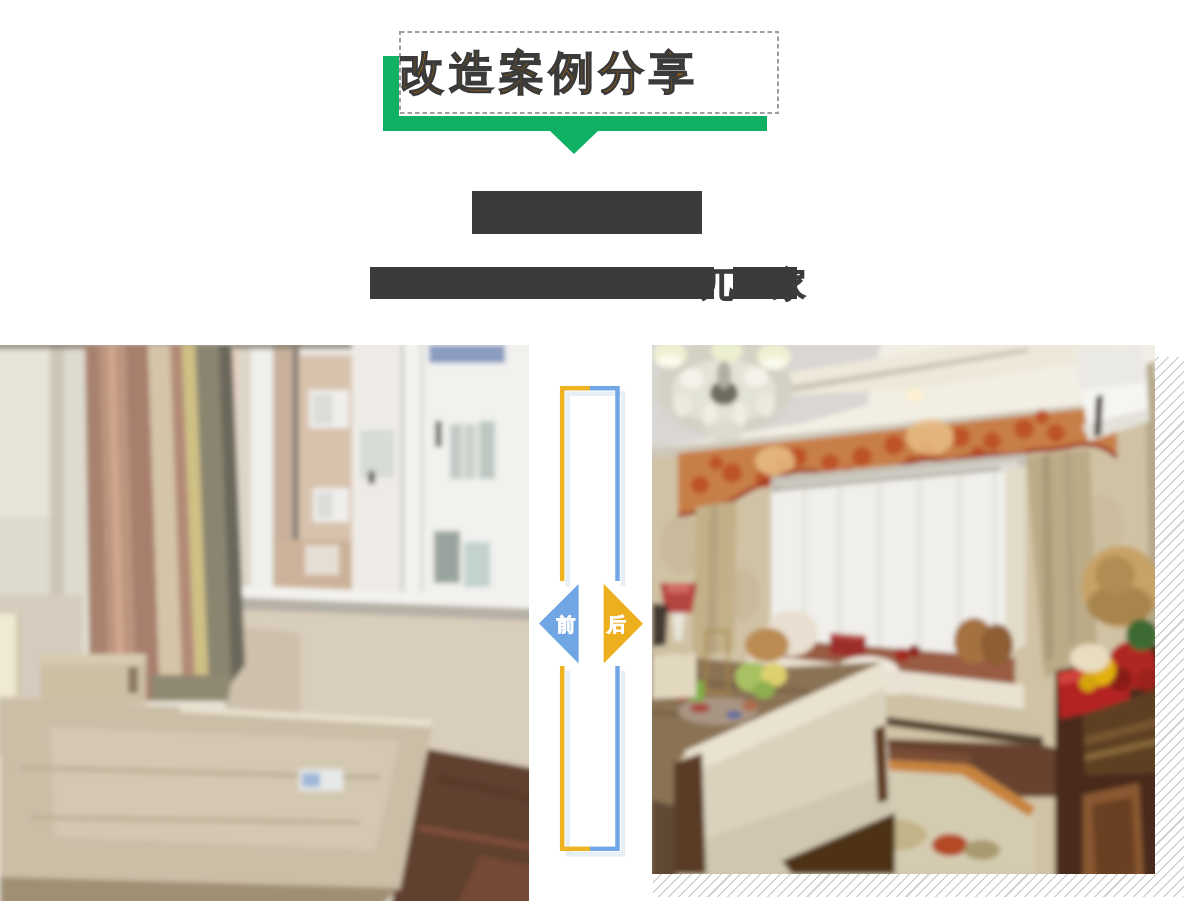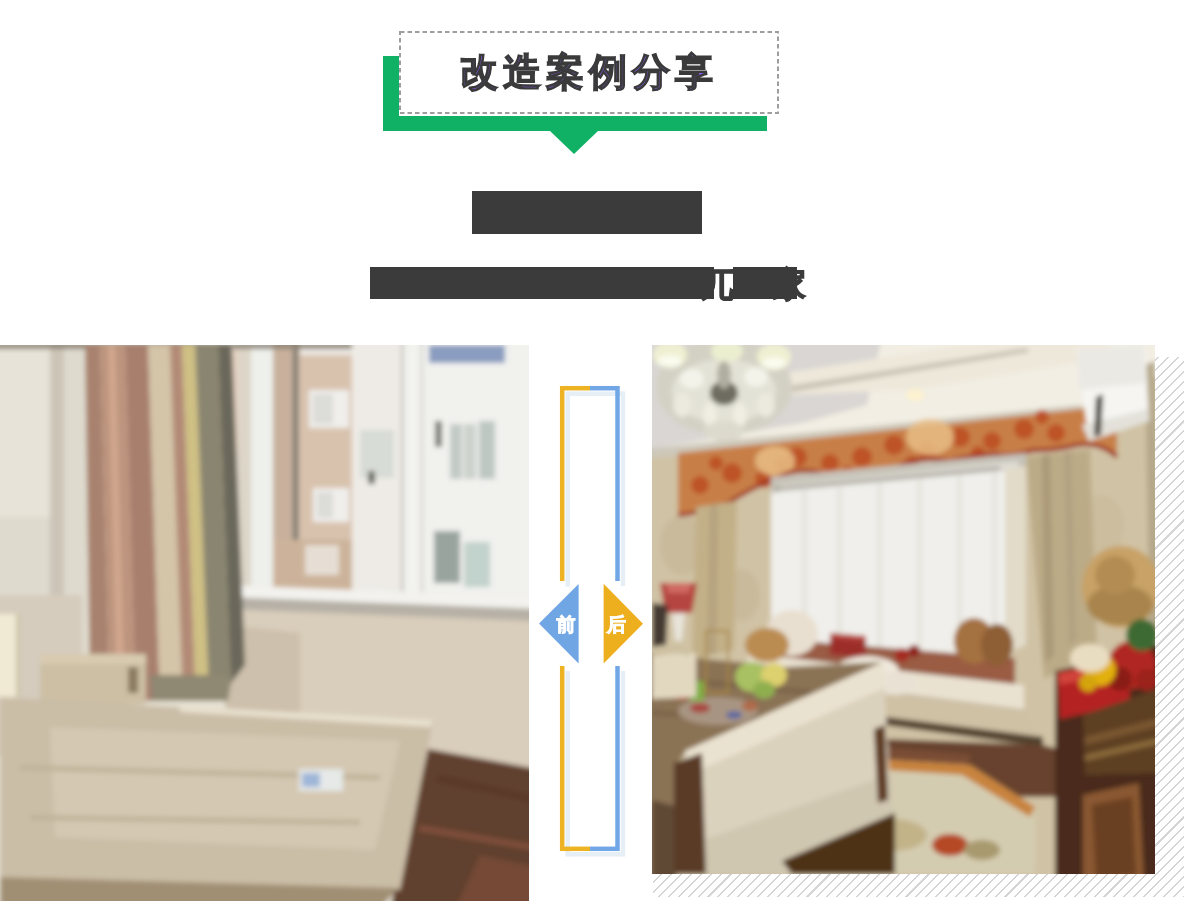--- a/index.html
+++ b/index.html
@@ -14,21 +14,21 @@
 
 <div class="abs" style="left:383px;top:116px;width:384px;height:15px;background:#10b164;"></div>
 
 <div class="abs" style="left:550px;top:131px;width:0;height:0;border-left:24px solid transparent;border-right:24px solid transparent;border-top:23px solid #10b164;"></div>
 
 <div class="abs" style="left:399px;top:31px;width:380px;height:83px;background:#fff;"></div>
 <svg class="abs" style="left:399px;top:31px;" width="380" height="83">
     <rect x="1" y="1" width="378" height="81" fill="none" stroke="#9e9e9e" stroke-width="2" stroke-dasharray="4.5 3"></rect>
   </svg>
 
-<div class="abs" style="left:399px;top:31px;width:380px;height:83px;line-height:83px;text-align:center;font-size:38px;font-weight:bold;color:#8b5cf6;letter-spacing:5px;-webkit-text-stroke:1.3px #3a3a3a;">改造案例分享</div>
+<div class="abs" style="left:399px;top:31px;width:380px;height:83px;line-height:83px;font-size:45px;font-weight:bold;color:#a16207;letter-spacing:5px;-webkit-text-stroke:1.3px #3a3a3a;">改造案例分享</div>
 
 <div class="abs" style="left:472px;top:191px;width:230px;height:43px;background:#3b3b3b;"></div>
 
 <div class="abs" style="left:700px;top:262px;font-size:34px;font-weight:bold;color:#3b3b3b;-webkit-text-stroke:1.2px #3b3b3b;">兀</div>
 
 <div class="abs" style="left:772px;top:262px;font-size:34px;font-weight:bold;color:#3b3b3b;-webkit-text-stroke:1.2px #3b3b3b;">家</div>
 
 <div class="abs" style="left:370px;top:267px;width:344px;height:32px;background:#3b3b3b;"></div>
 
 <div class="abs" style="left:733px;top:267px;width:64px;height:32px;background:#3b3b3b;"></div>

